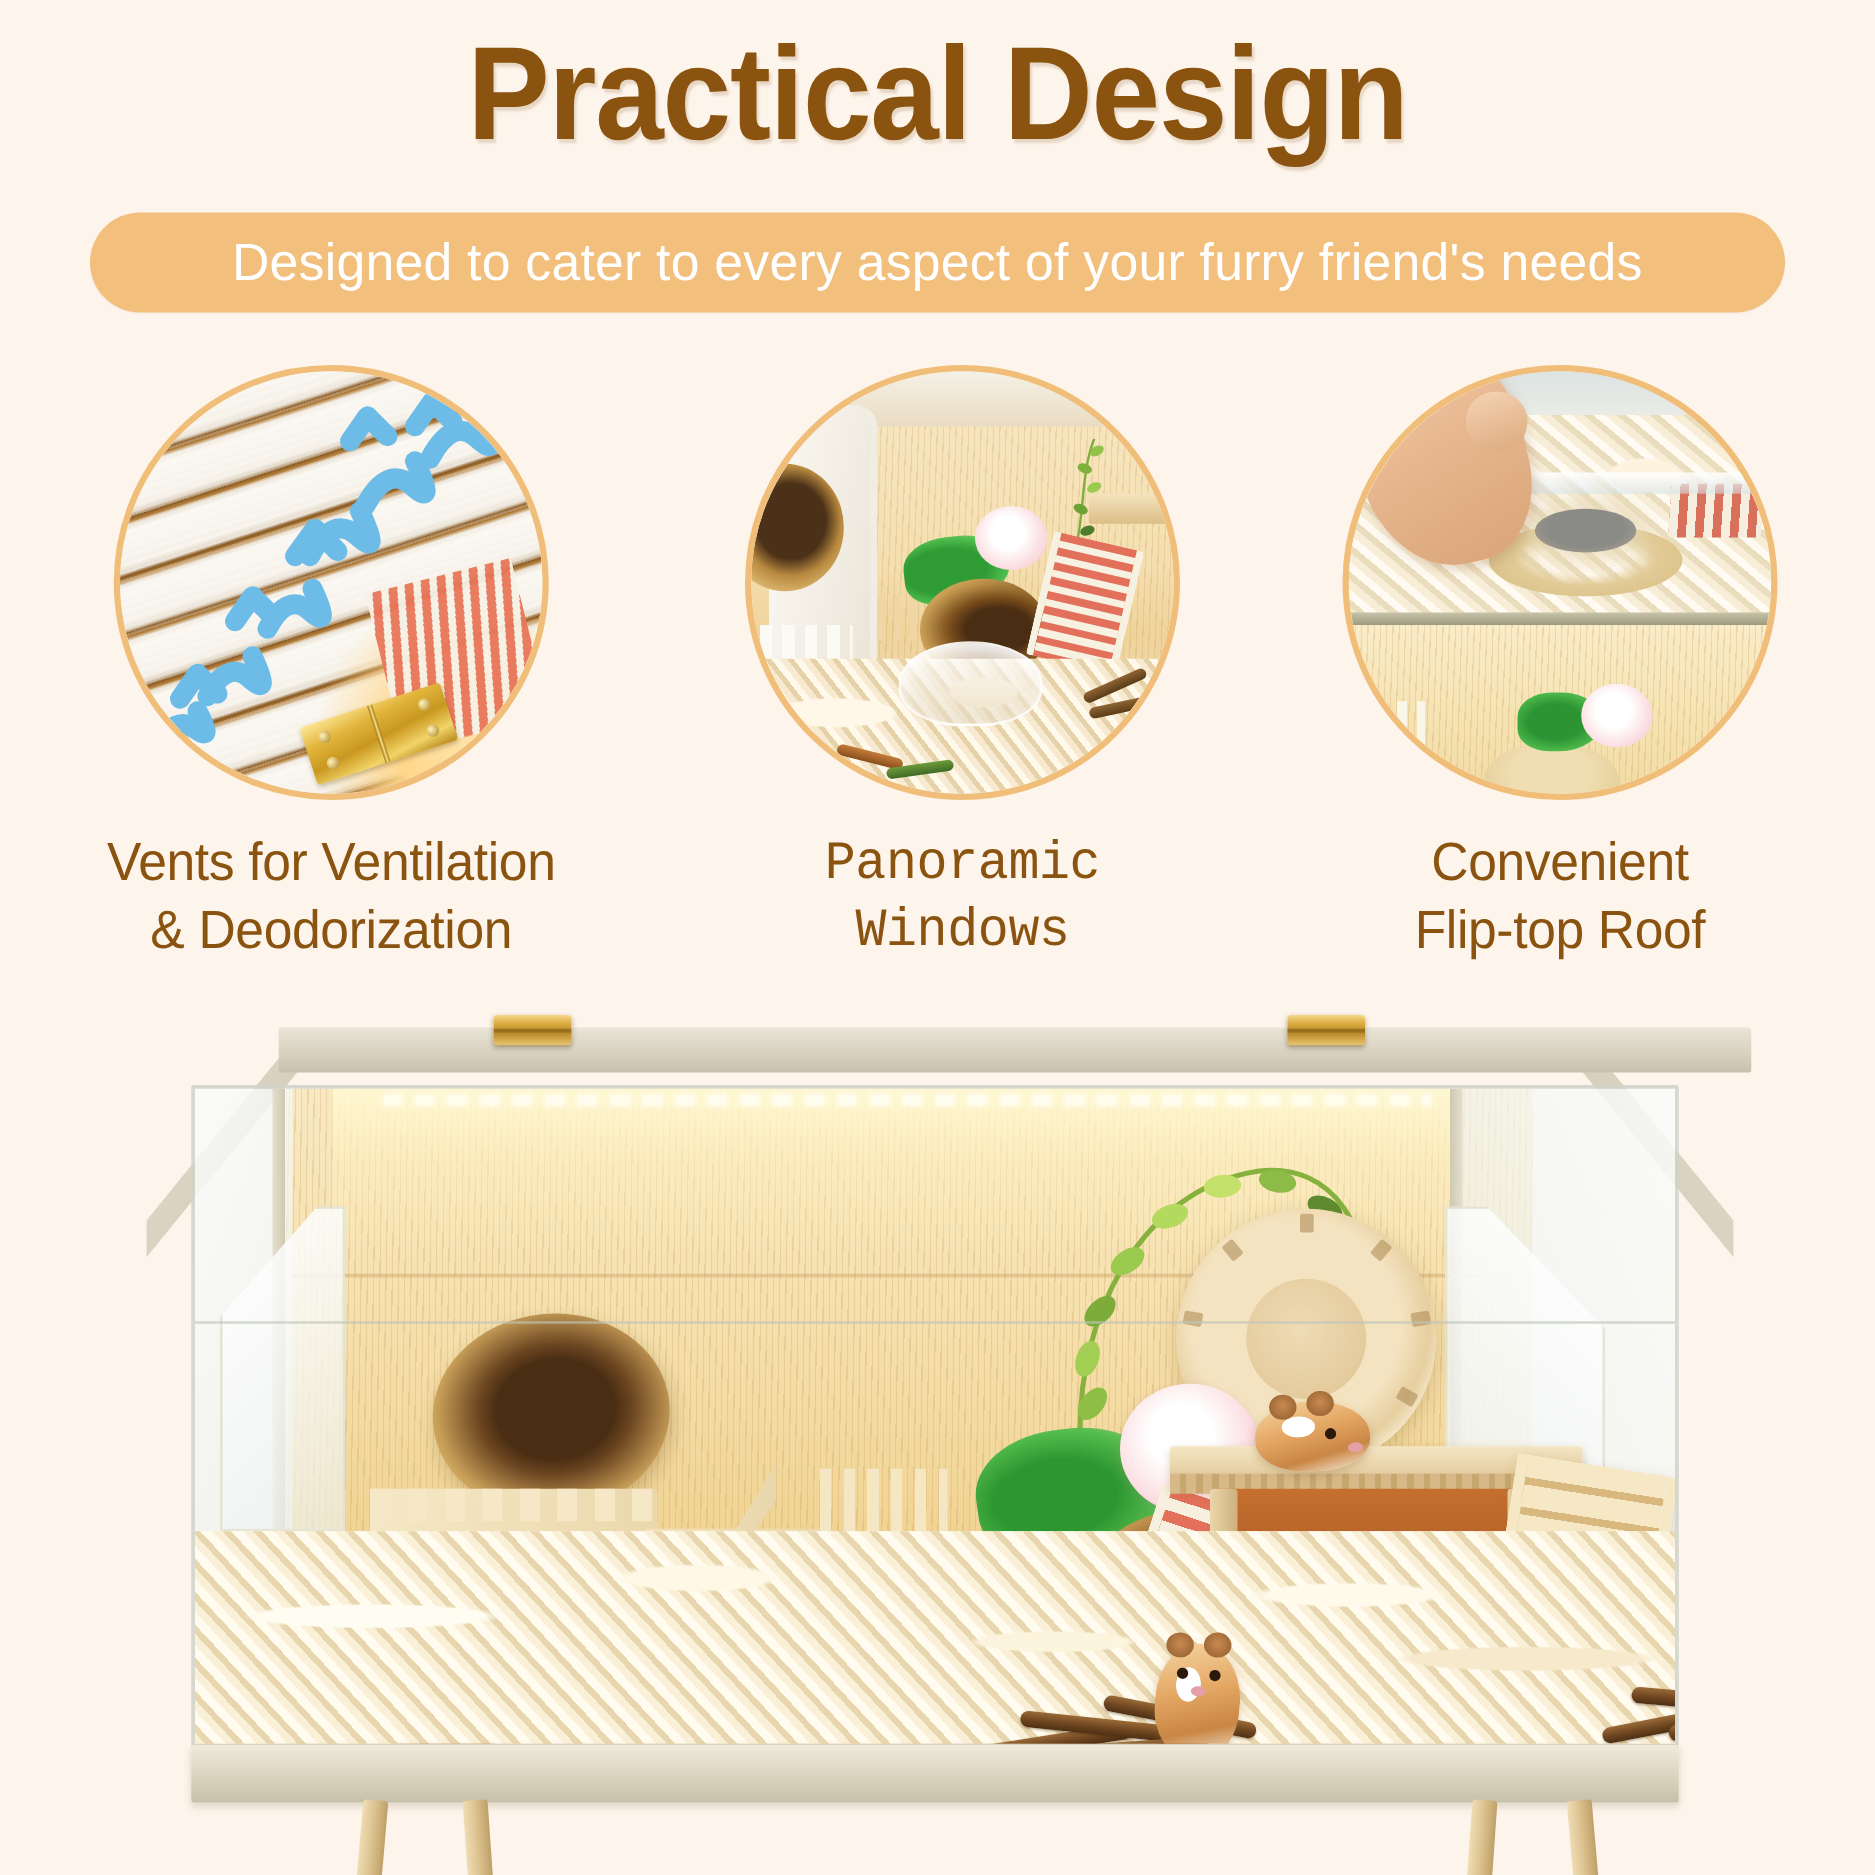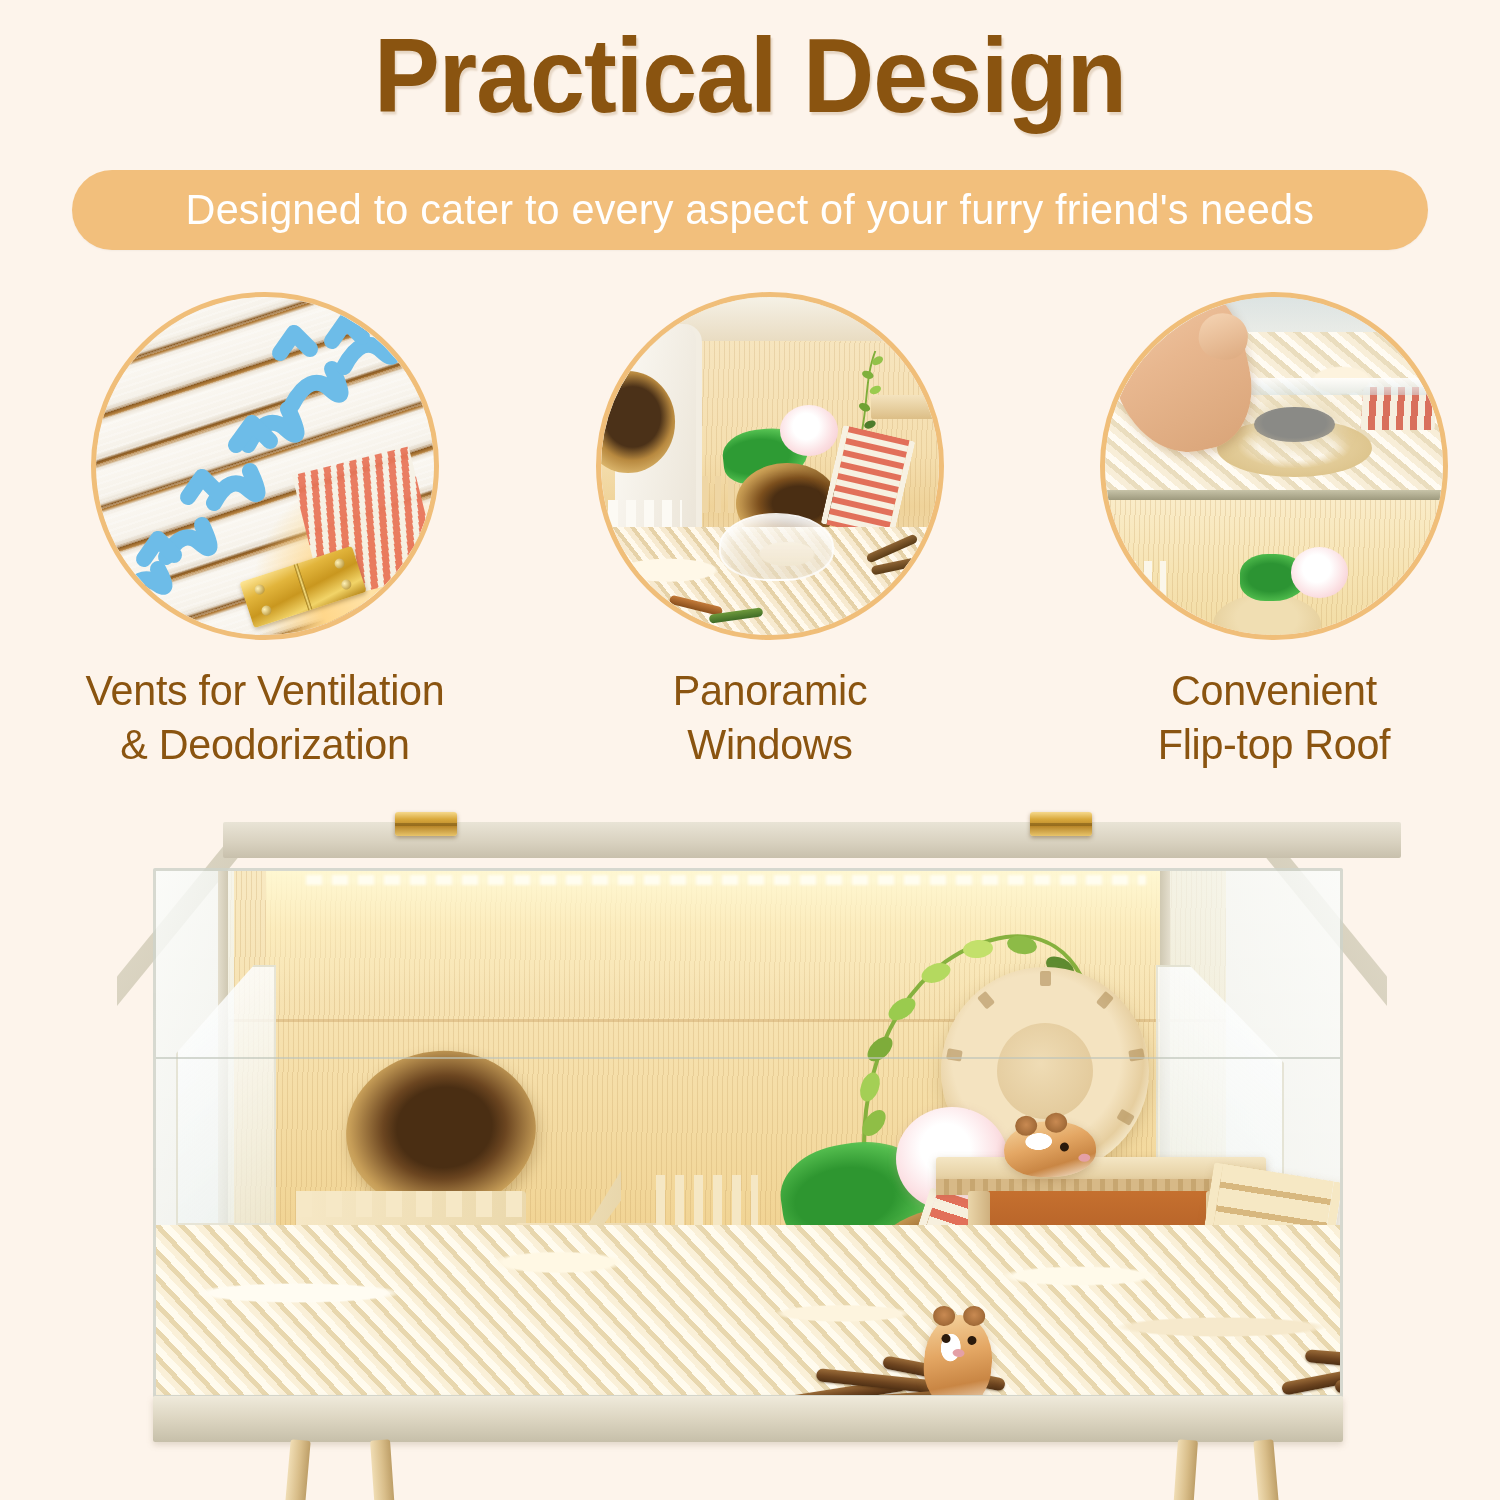--- a/index.html
+++ b/index.html
@@ -38,21 +38,21 @@
     color:#FFFFFF;
     font-size:42px;
     letter-spacing:.2px;
     white-space:nowrap;
     transform:scaleX(.985);
   }
 
   
   #features { position:absolute; left:0; top:292px; width:1500px; height:480px; }
   .feature { position:absolute; top:0; width:400px; text-align:center; }
-  .f0 { left:65px; }   .f1 { left:570px; }  .f2 { left:1074px; }
+  .f0 { left:65px; }   .f1 { left:570px;font-family:Liberation Mono, monospace; }  .f2 { left:1048px; }
 
   .circle-wrap {
     position:relative;
     width:348px; height:348px;
     margin:0 auto;
     border-radius:50%;
     border:5px solid #F0BE79;
     overflow:hidden;
     background:#F6ECDC;
   }

